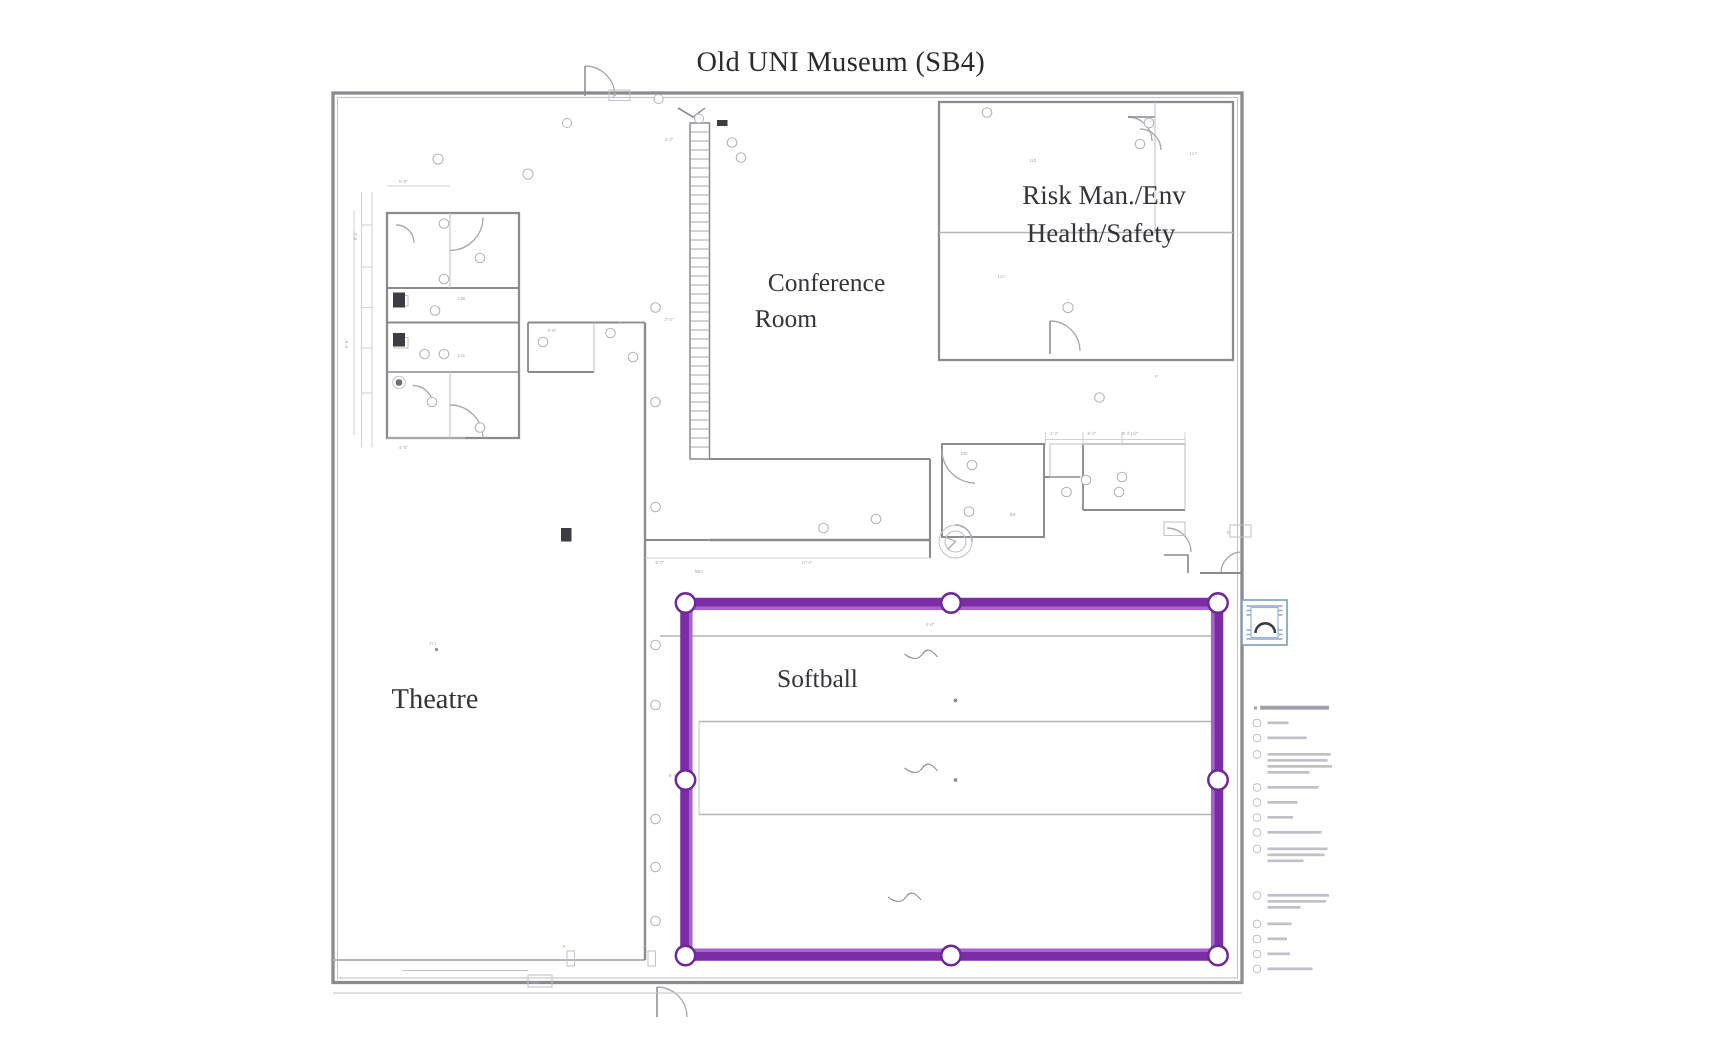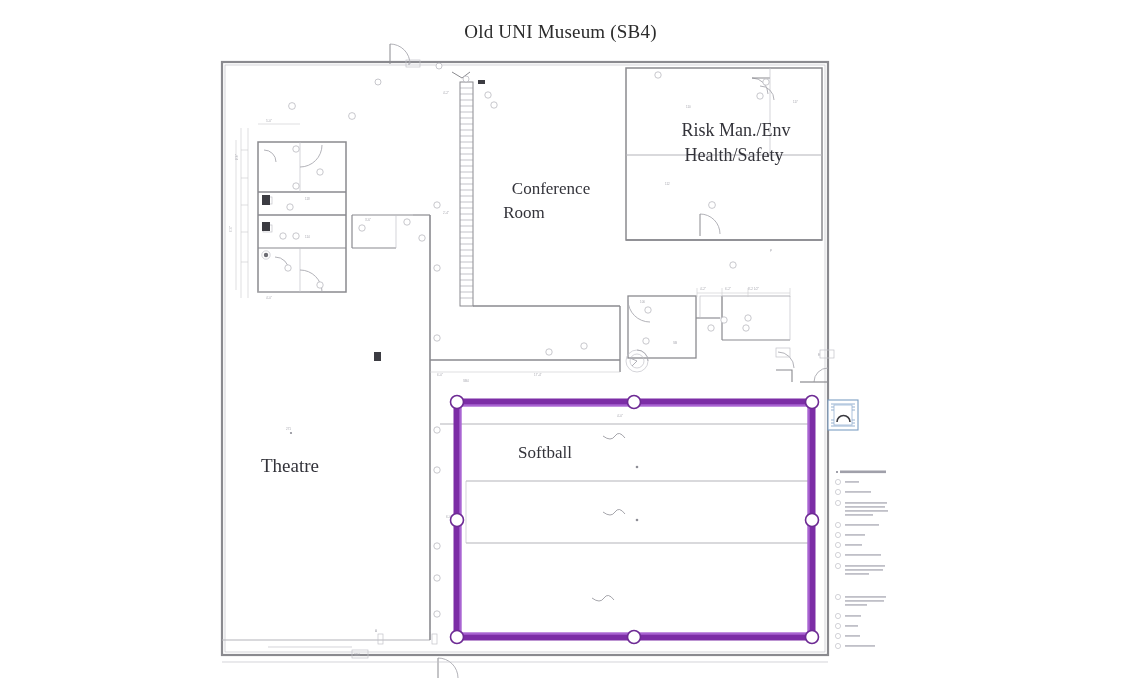--- a/index.html
+++ b/index.html
@@ -14,21 +14,21 @@
     font-family: "Liberation Serif", serif;
     position: relative;
   }
   #viewer {
     position: absolute;
     inset: 0;
     background: #ffffff;
   }
   #plan-title {
     position: absolute;
-    top: 21px;
+    top: 31px;
     left: 0;
     width: 1121px;
     text-align: center;
     font-family: "Liberation Serif", serif;
     font-size: 19px;
     color: #2b2b2b;
     letter-spacing: 0.2px;
   }
   #canvas-wrap {
     position: absolute;

